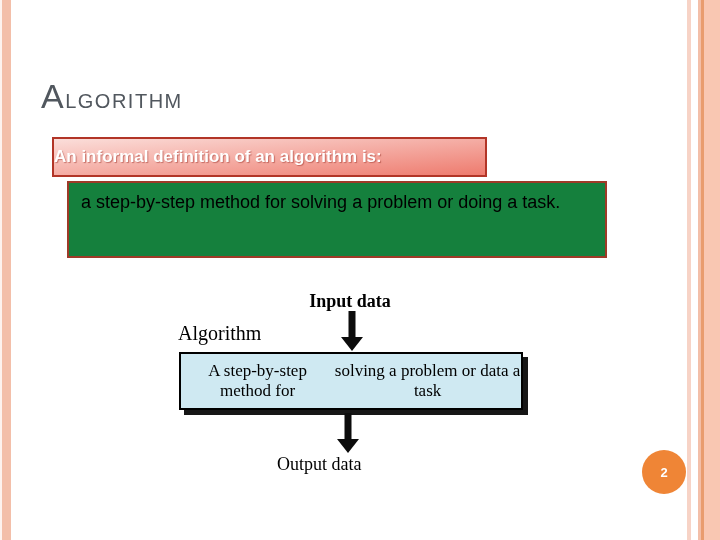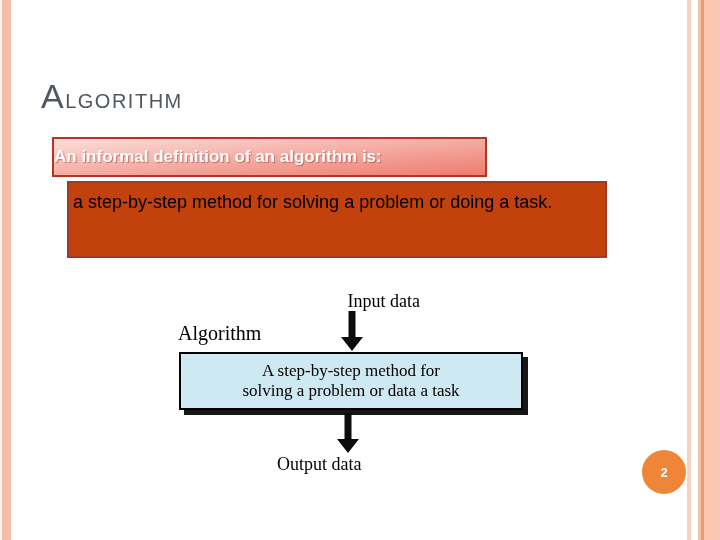--- a/index.html
+++ b/index.html
@@ -68,49 +68,48 @@
   }
 
   
   .def-body {
     position: absolute;
     left: 67px;
     top: 181px;
     width: 540px;
     height: 77px;
     border: 2px solid #9e3a28;
-    background: #c2410c;
-    padding: 7px 4px;
+    background: #15803d;
+    padding: 7px 12px;
   }
   .def-body .txt {
     color: #000000;
     font-size: 18px;
     line-height: 25px;
     width: 505px;
   }
 
   
   .diagram { position: absolute; left: 0; top: 285px; width: 720px; height: 200px; font-family: "Liberation Serif", serif; color: #000; }
-  .lbl-input  { position: absolute; left: 280px; top: 6px;  width: 140px; text-align: right; font-size: 18px; }
+  .lbl-input  { position: absolute; left: 280px; top: 6px;  width: 140px; text-align: center; font-size: 18px; font-weight: bold; }
   .lbl-algo   { position: absolute; left: 178px; top: 37px; font-size: 20px; }
   .lbl-output { position: absolute; left: 277px; top: 169px; width: 140px; font-size: 18px; }
   .arrow { position: absolute; width: 24px; height: 40px; }
   .arrow-top    { left: 340px; top: 26px; }
   .arrow-bottom { left: 336px; top: 128px; }
   .process-box {
     position: absolute;
     left: 179px;
     top: 67px;
     width: 344px;
     height: 58px;
     background: var(--diagram_box_fill);
     border: 2px solid #000000;
     box-shadow: 5px 5px 0 0 #161616;
     display: flex;
-    flex-direction: column;
     align-items: center;
     justify-content: center;
   }
   .process-box .line { font-size: 17px; line-height: 20px; text-align: center; }
 
   
   .page-badge {
     position: absolute;
     left: 642px;
     top: 450px;

